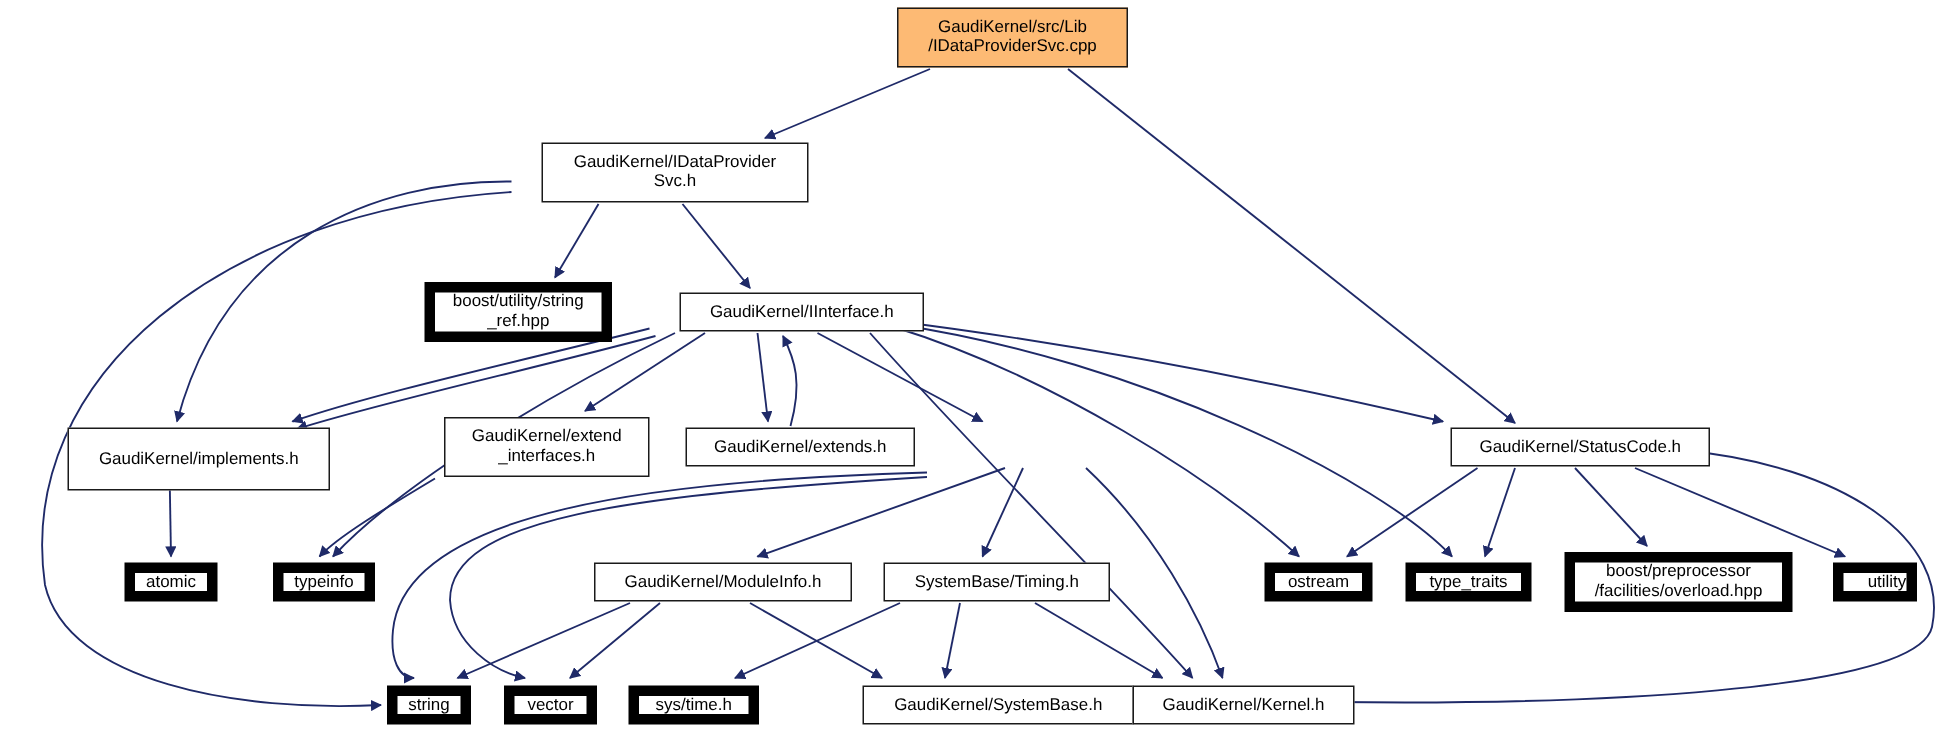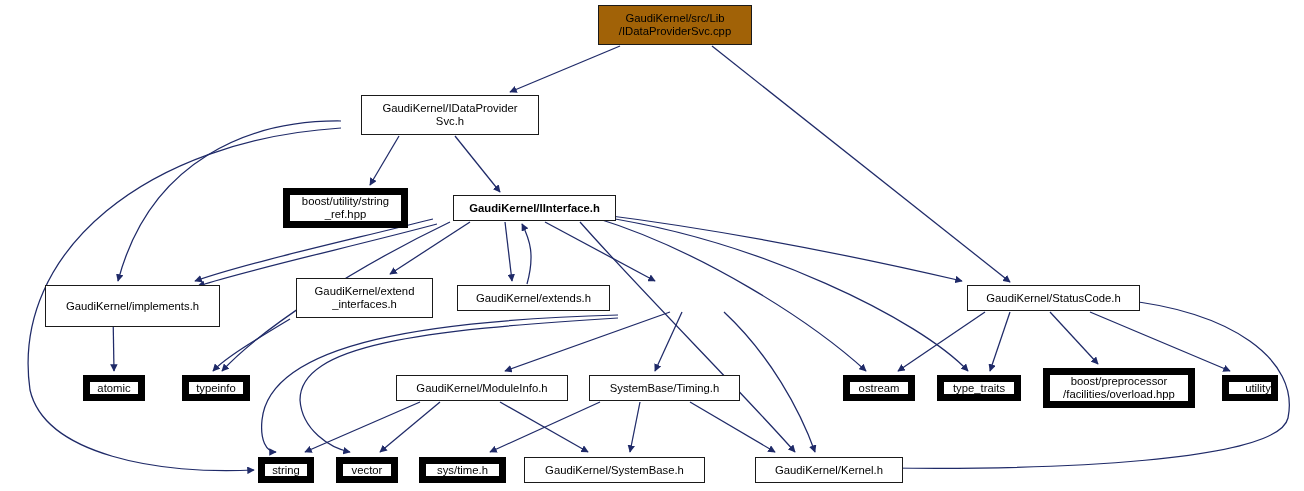--- a/index.html
+++ b/index.html
@@ -4,21 +4,21 @@
 <style>
   html,body{margin:0;padding:0;background:#ffffff;}
   body{font-family:"Liberation Sans",sans-serif;}
   #graph{position:relative;width:1304px;height:491px;background:#fff;overflow:hidden;}
   #edges{position:absolute;left:0;top:0;width:1304px;height:491px;pointer-events:none;}
   .node{position:absolute;box-sizing:border-box;display:flex;align-items:center;
         justify-content:center;text-align:center;line-height:1.12;
         font-size:11.3px;color:#000;background:#ffffff;border:7px solid #000000;
         white-space:pre-line;}
   .node.internal{border:1.4px solid #1a1a1a;margin-left:20px;}
-  .node.root{background:#a16207;border:1.4px solid #1a1a1a;}
+  .node.root{background:#fdba74;border:1.4px solid #1a1a1a;}
   .node span{display:block;padding:0 3px;}
 </style>
 </head>
 <body>
 
 <div id="graph">
   <svg id="edges" viewBox="0 0 1304 491" xmlns="http://www.w3.org/2000/svg">
     <defs>
       <marker id="ah" viewBox="0 0 10 10" refX="9" refY="5" markerWidth="6" markerHeight="6" orient="auto-start-reverse">
         <path d="M 0 0 L 10 5 L 0 10 z" fill="#1f2a68"></path>
@@ -95,33 +95,33 @@
 
       <path d="M 1120 300 C 1230 310 1300 360 1288 418 C 1278 462 1050 470 888 468"></path>
     </g>
   </svg>
 <div class="node root" style="left: 598px; top: 5px; width: 154px; height: 40px;"><span>GaudiKernel/src/Lib
 /IDataProviderSvc.cpp</span></div>
     <div class="node internal" style="left: 341px; top: 95px; width: 178px; height: 40px;"><span>GaudiKernel/IDataProvider
 Svc.h</span></div>
     <div class="node external" style="left: 283px; top: 188px; width: 125px; height: 40px;"><span>boost/utility/string
 _ref.hpp</span></div>
-    <div class="node internal" style="left: 433px; top: 195px; width: 163px; height: 26px; font-weight: bold;"><span>GaudiKernel/IInterface.h</span></div>
+    <div class="node internal" style="left: 433px; top: 195px; width: 163px; height: 26px;"><span>GaudiKernel/IInterface.h</span></div>
     <div class="node internal" style="left: 25px; top: 285px; width: 175px; height: 42px;"><span>GaudiKernel/implements.h</span></div>
     <div class="node internal" style="left: 276px; top: 278px; width: 137px; height: 40px;"><span>GaudiKernel/extend
 _interfaces.h</span></div>
     <div class="node internal" style="left: 437px; top: 285px; width: 153px; height: 26px;"><span>GaudiKernel/extends.h</span></div>
     <div class="node internal" style="left: 947px; top: 285px; width: 173px; height: 26px;"><span>GaudiKernel/StatusCode.h</span></div>
     <div class="node external" style="left: 83px; top: 375px; width: 62px; height: 26px;"><span>atomic</span></div>
     <div class="node external" style="left: 182px; top: 375px; width: 68px; height: 26px;"><span>typeinfo</span></div>
     <div class="node internal" style="left: 376px; top: 375px; width: 172px; height: 26px;"><span>GaudiKernel/ModuleInfo.h</span></div>
     <div class="node internal" style="left: 569px; top: 375px; width: 151px; height: 26px;"><span>SystemBase/Timing.h</span></div>
     <div class="node external" style="left: 843px; top: 375px; width: 72px; height: 26px;"><span>ostream</span></div>
     <div class="node external" style="left: 937px; top: 375px; width: 84px; height: 26px;"><span>type_traits</span></div>
     <div class="node external" style="left: 1043px; top: 368px; width: 152px; height: 40px;"><span>boost/preprocessor
 /facilities/overload.hpp</span></div>
     <div class="node external" style="left: 1222px; top: 375px; width: 56px; height: 26px; padding-left: 16px;"><span>utility</span></div>
     <div class="node external" style="left: 258px; top: 457px; width: 56px; height: 26px;"><span>string</span></div>
     <div class="node external" style="left: 336px; top: 457px; width: 62px; height: 26px;"><span>vector</span></div>
     <div class="node external" style="left: 419px; top: 457px; width: 87px; height: 26px;"><span>sys/time.h</span></div>
-    <div class="node internal" style="left: 504px; top: 457px; width: 181px; height: 26px; text-align: center;"><span>GaudiKernel/SystemBase.h</span></div>
+    <div class="node internal" style="left: 555px; top: 457px; width: 181px; height: 26px; text-align: center;"><span>GaudiKernel/SystemBase.h</span></div>
     <div class="node internal" style="left: 735px; top: 457px; width: 148px; height: 26px;"><span>GaudiKernel/Kernel.h</span></div>
   </div>
 
 </body></html>

